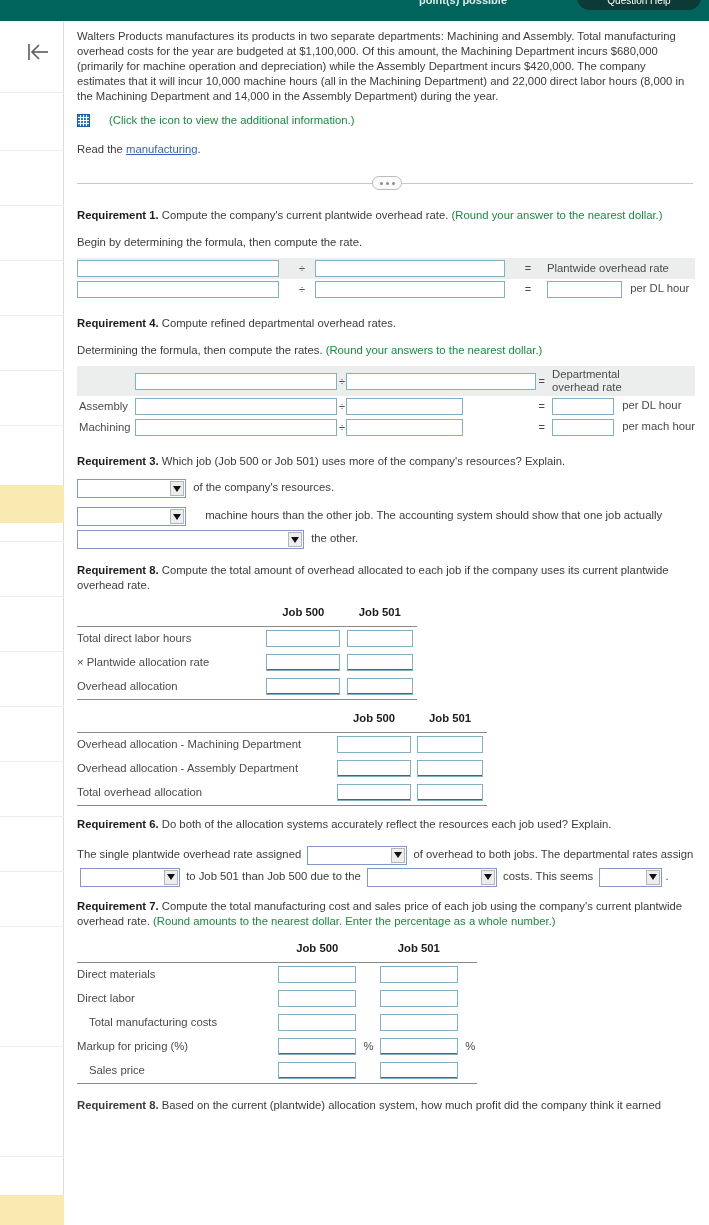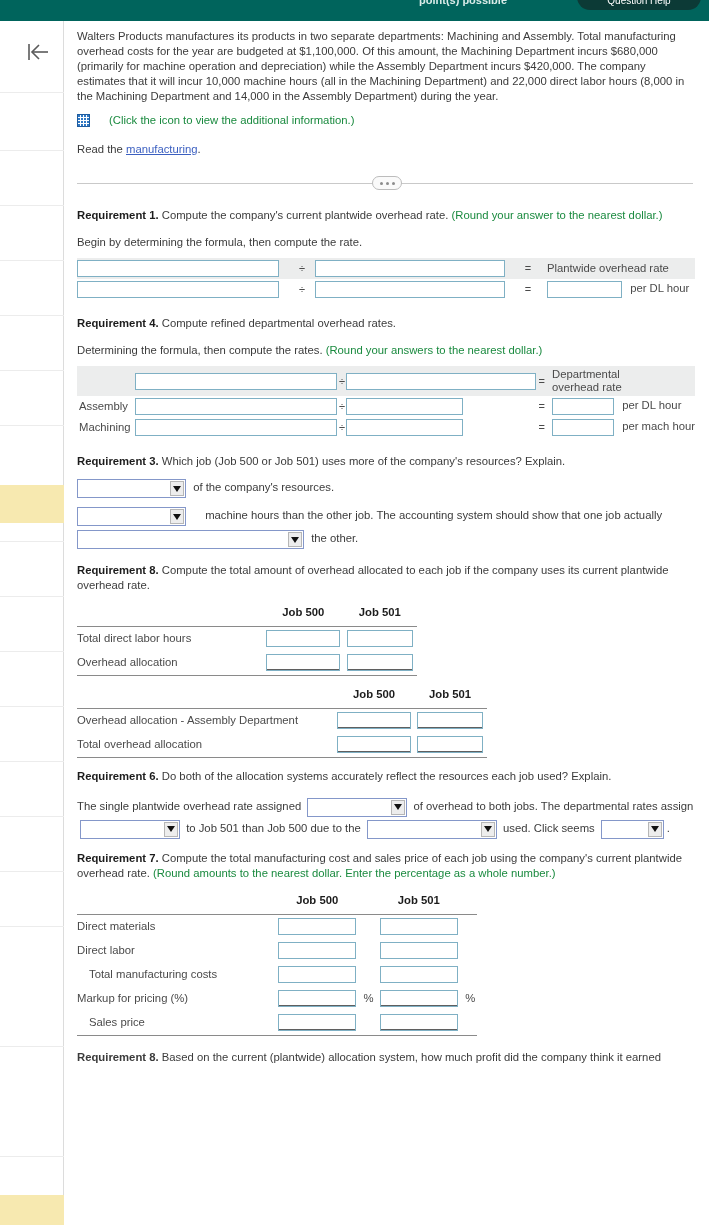--- a/index.html
+++ b/index.html
@@ -358,20 +358,25 @@
       </tr>
       <tr class="rule">
               <td colspan="3"></td>
             </tr>
       <tr>
         <td>Total direct labor hours</td>
         <td class="cellc"><span class="tb" style="width:74px"></span></td>
         <td class="cellc"><span class="tb" style="width:66px"></span></td>
       </tr>
       <tr>
+        <td>× Plantwide allocation rate</td>
+        <td class="cellc"><span class="tb u" style="width:74px"></span></td>
+        <td class="cellc"><span class="tb u" style="width:66px"></span></td>
+      </tr>
+      <tr>
         <td>Overhead allocation</td>
         <td class="cellc"><span class="tb uu" style="width:74px"></span></td>
         <td class="cellc"><span class="tb uu" style="width:66px"></span></td>
       </tr>
       <tr class="rule">
               <td colspan="3"></td>
             </tr>
     </tbody>
         </table>
 
@@ -380,20 +385,25 @@
       <tbody>
             <tr>
         <td style="width:258px"></td>
         <td class="h" style="width:78px">Job 500</td>
         <td class="h" style="width:74px">Job 501</td>
       </tr>
       <tr class="rule">
               <td colspan="3"></td>
             </tr>
       <tr>
+        <td>Overhead allocation - Machining Department</td>
+        <td class="cellc"><span class="tb" style="width:74px"></span></td>
+        <td class="cellc"><span class="tb" style="width:66px"></span></td>
+      </tr>
+      <tr>
         <td>Overhead allocation - Assembly Department</td>
         <td class="cellc"><span class="tb u" style="width:74px"></span></td>
         <td class="cellc"><span class="tb u" style="width:66px"></span></td>
       </tr>
       <tr>
         <td>Total overhead allocation</td>
         <td class="cellc"><span class="tb uu" style="width:74px"></span></td>
         <td class="cellc"><span class="tb uu" style="width:66px"></span></td>
       </tr>
       <tr class="rule">
@@ -413,21 +423,21 @@
             </span></span>
       <span>of overhead to both jobs. The departmental rates</span>
       <span>assign</span>
       <span class="sel" style="width:100px"><span class="arrow">
               <s></s>
             </span></span>
       <span>to Job 501 than Job 500 due to the</span>
       <span class="sel" style="width:130px"><span class="arrow">
               <s></s>
             </span></span>
-      <span>used. Click seems</span>
+      <span>costs. This seems</span>
       <span class="sel" style="width:63px"><span class="arrow">
               <s></s>
             </span></span><span>.</span>
     </div>
 
     <div class="req" style="margin-top:12px">
       <b>Requirement 7.</b><span> Compute the total manufacturing cost and sales price of each job using the company's current plantwide overhead rate. </span><span class="green">(Round amounts to the nearest dollar. Enter the percentage as a whole number.)</span>
     </div>
 
     <table class="dtable" style="width:400px;margin-top:8px">

